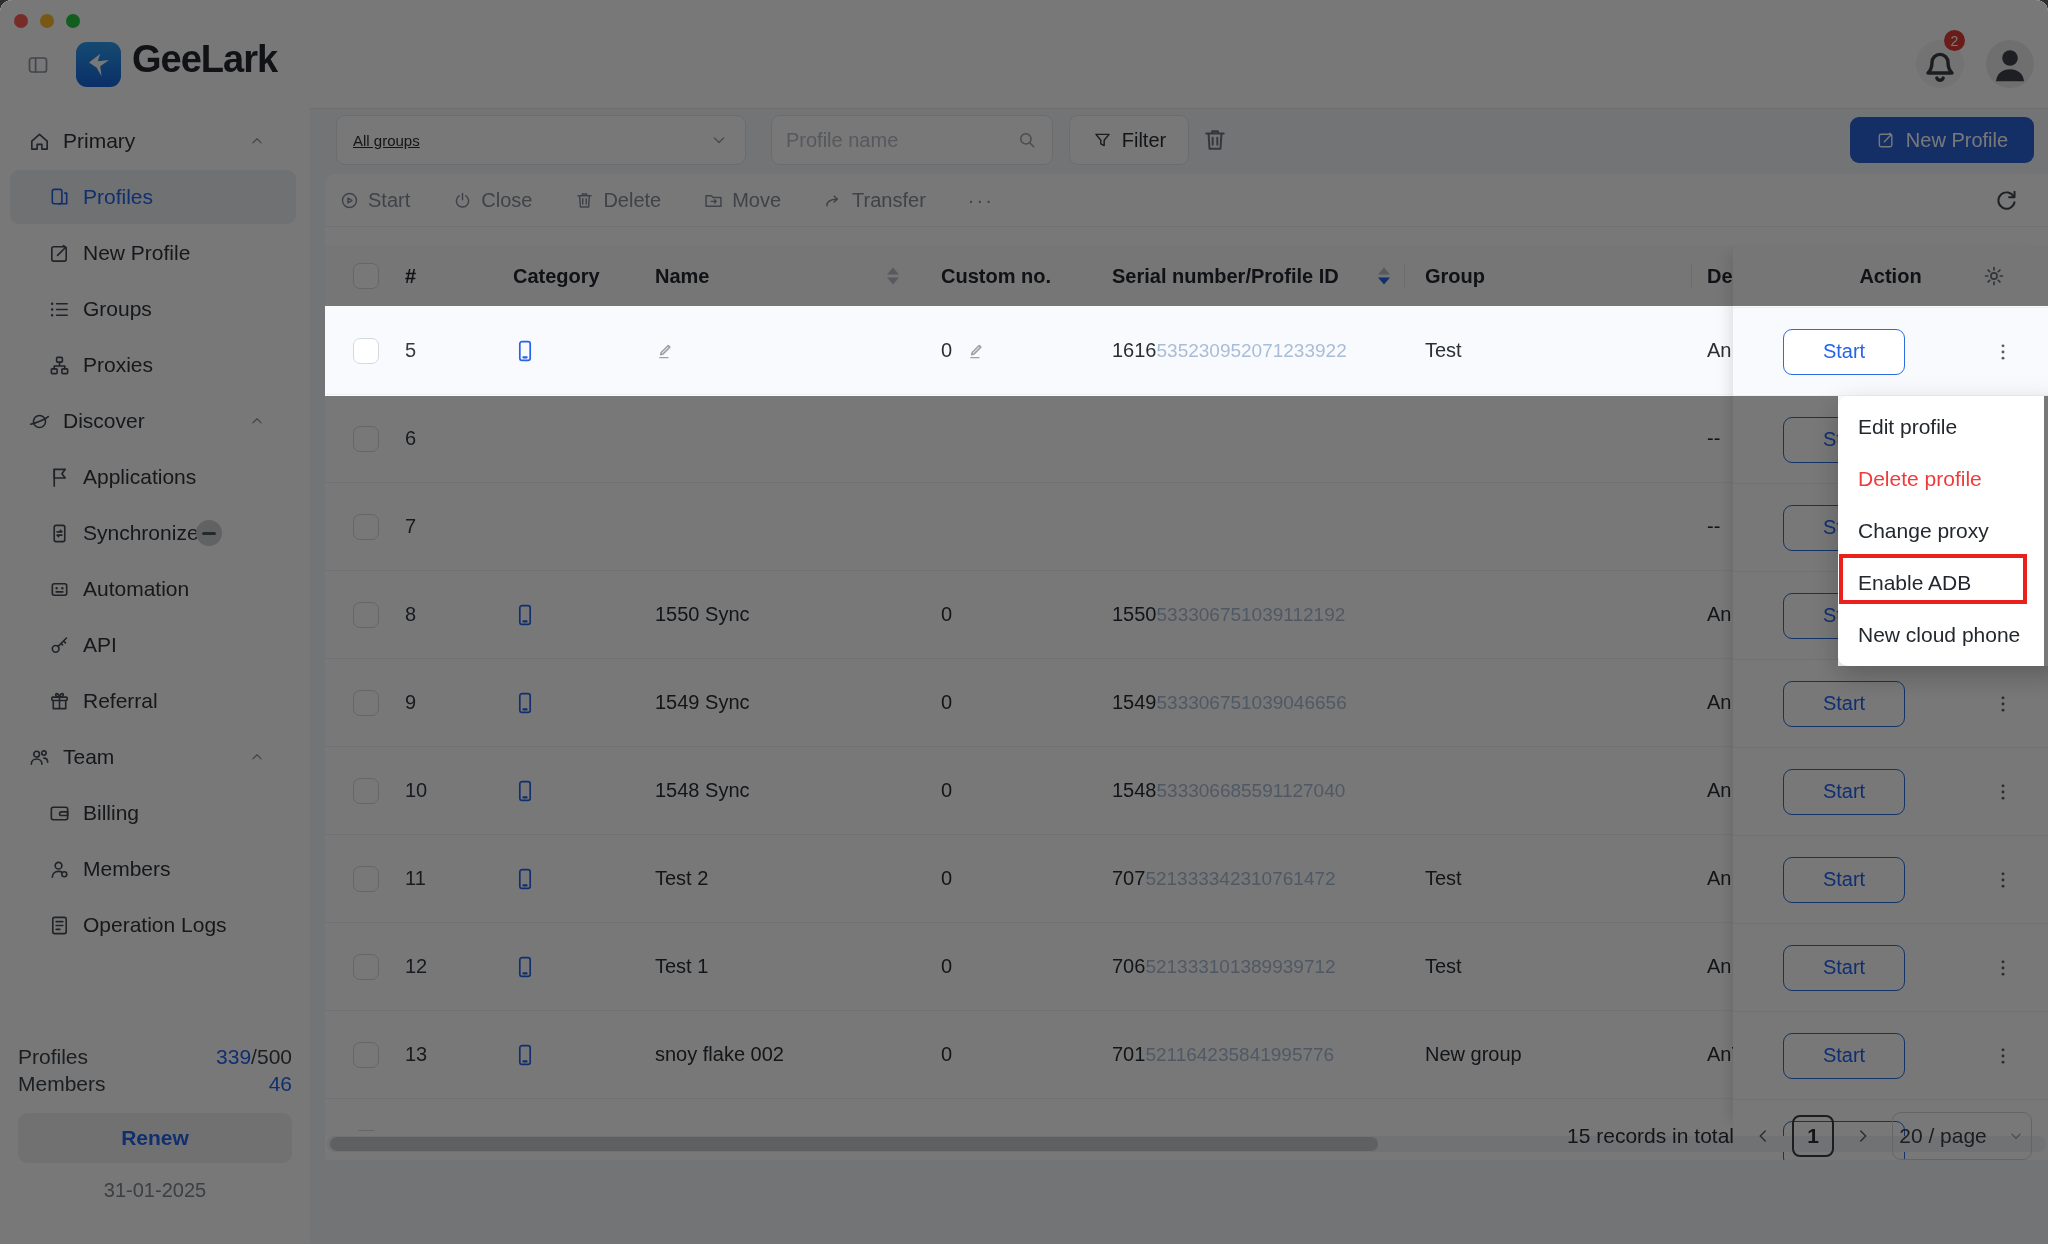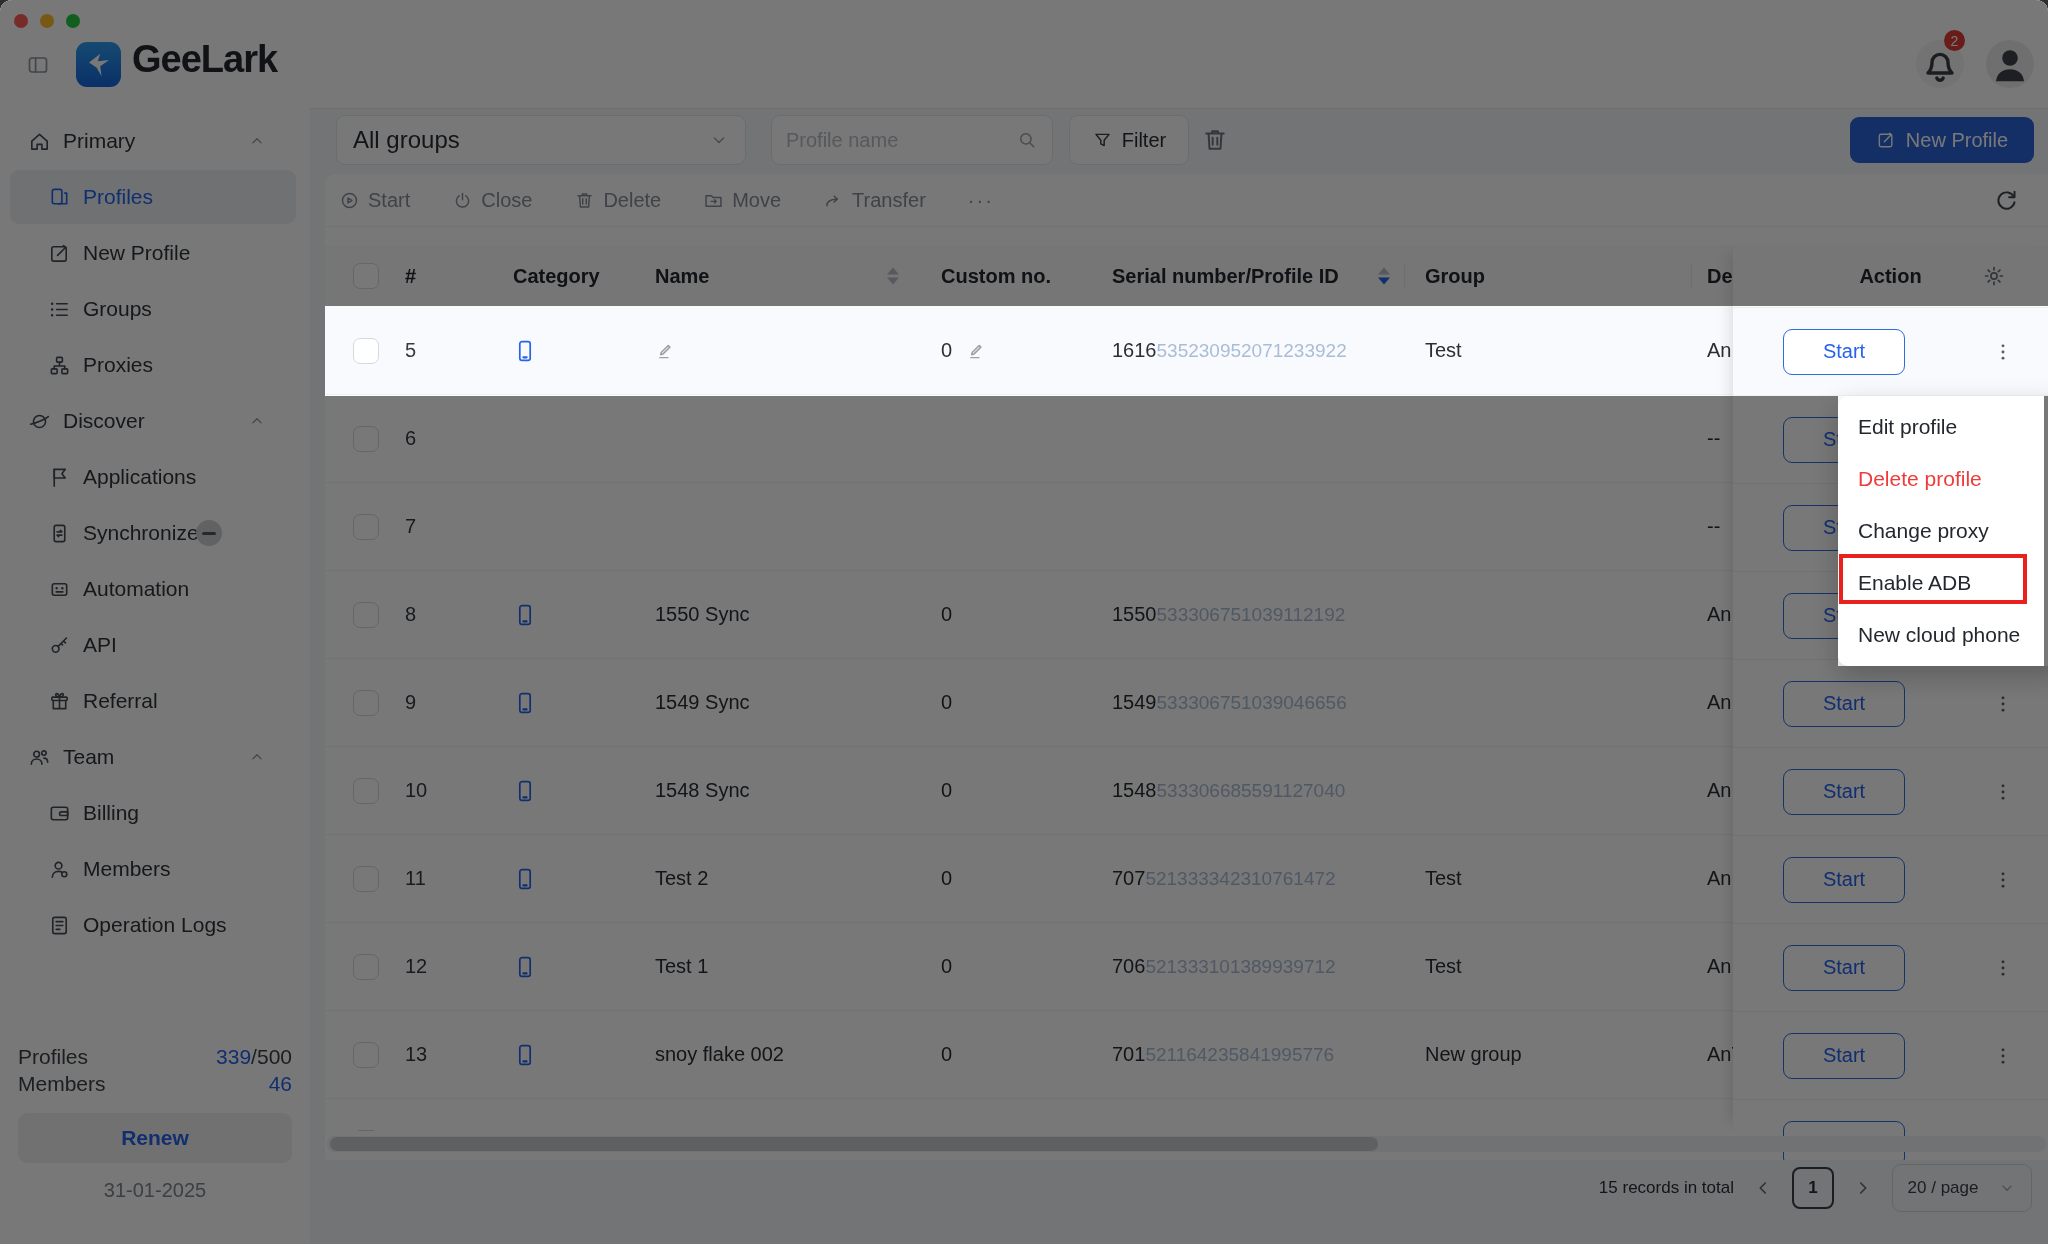--- a/index.html
+++ b/index.html
@@ -41,21 +41,21 @@
   .sf-line{display:flex;justify-content:space-between;font-size:21px;color:#3c424a;line-height:27px;}
   .sf-val{color:#2563eb;}
   .sf-val .dark{color:#3c424a;}
   #renew-btn{margin-top:16px;height:50px;border-radius:9px;background:#f0f1f3;display:flex;align-items:center;
       justify-content:center;color:#2563eb;font-size:21px;font-weight:700;}
   #expiry{margin-top:16px;text-align:center;color:#80868e;font-size:20px;}
   
   #content-divider{position:absolute;left:310px;top:108px;width:1738px;height:1px;background:#e9eaec;}
   .ctl{background:#fff;border:1px solid #e3e5e9;border-radius:9px;box-sizing:border-box;display:flex;align-items:center;}
   #group-select{position:absolute;left:336px;top:115px;width:410px;height:50px;padding:0 16px;justify-content:space-between;
-      font-size:24px;color:#2a2f36;}
+      font-size:15px;color:#2a2f36;text-decoration:underline;}
   #group-select .chev{color:#9aa1a9;width:20px;height:20px;}
   #search-box{position:absolute;left:771px;top:115px;width:282px;height:50px;padding:0 14px;justify-content:space-between;text-align:right;}
   #search-box .ph{color:#b6bcc4;font-size:20px;}
   #search-box .mag{color:#9aa1a9;width:22px;height:22px;}
   #filter-btn{position:absolute;left:1069px;top:115px;width:120px;height:50px;justify-content:center;gap:9px;
       font-size:20px;color:#2a2f36;}
   #filter-btn .ic{width:21px;height:21px;color:#3a3f46;}
   #bin-btn{position:absolute;left:1201px;top:126px;width:28px;height:28px;color:#6e747c;}
   #new-profile-btn{position:absolute;left:1850px;top:117px;width:184px;height:46px;border-radius:9px;background:#2b63d9;
       color:#fff;display:flex;align-items:center;justify-content:center;gap:10px;font-size:20px;}
@@ -103,22 +103,22 @@
   .a-cell{height:88px;border-bottom:1px solid #f0f1f4;box-sizing:border-box;position:relative;background:#fff;
       display:flex;align-items:center;}
   .a-cell.hl{background:#f8fafd;}
   .start-btn{margin-left:50px;width:120px;height:44px;border:1.6px solid #2b6ce0;border-radius:9px;background:#fff;
       color:#2563eb;font-size:20px;display:flex;align-items:center;justify-content:center;}
   .dots{position:absolute;right:34px;top:33px;width:22px;height:22px;color:#565c64;}
   
   #hscroll{position:absolute;left:2px;bottom:8px;width:1719px;height:16px;border-radius:8px;background:#f1f2f4;}
   #hthumb{position:absolute;left:3px;top:1px;width:1048px;height:14px;border-radius:7px;background:#c9ccd1;}
   
-  #pagination{position:absolute;left:325px;top:1160px;width:1723px;height:56px;display:flex;align-items:center;
-      justify-content:flex-end;gap:18px;padding-right:16px;box-sizing:border-box;font-size:17px;color:#2a2f36;}
+  #pagination{position:absolute;left:325px;top:1108px;width:1723px;height:56px;display:flex;align-items:center;
+      justify-content:flex-end;gap:18px;padding-right:16px;box-sizing:border-box;font-size:21px;color:#2a2f36;}
   .pg-chev{width:22px;height:22px;color:#5f6670;}
   #page-box{width:38px;height:38px;border:2px solid #3a3f46;border-radius:8px;display:flex;align-items:center;
       justify-content:center;font-weight:700;}
   #size-box{width:138px;height:46px;border:1.5px solid #d4d7dc;border-radius:9px;display:flex;align-items:center;
       justify-content:center;gap:20px;color:#3a3f46;}
   #size-box .chev{width:18px;height:18px;color:#9aa1a9;}
   
   .dim{position:absolute;background:rgba(0,0,0,0.53);z-index:50;}
   #ctx-menu{position:absolute;left:1838px;top:396px;width:230px;background:#fff;border-radius:10px;z-index:40;
       box-shadow:0 10px 28px rgba(0,0,0,0.22);padding:5px 0;}

